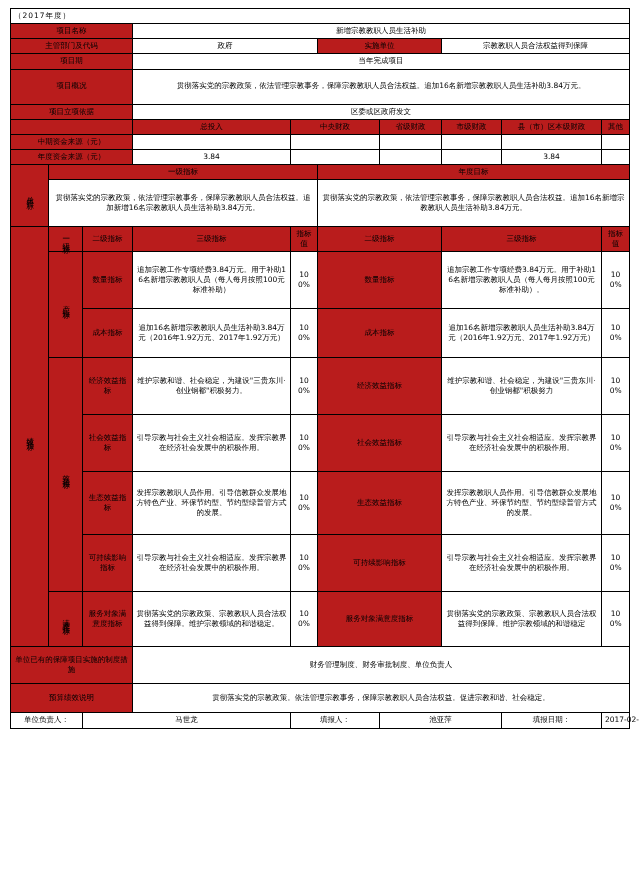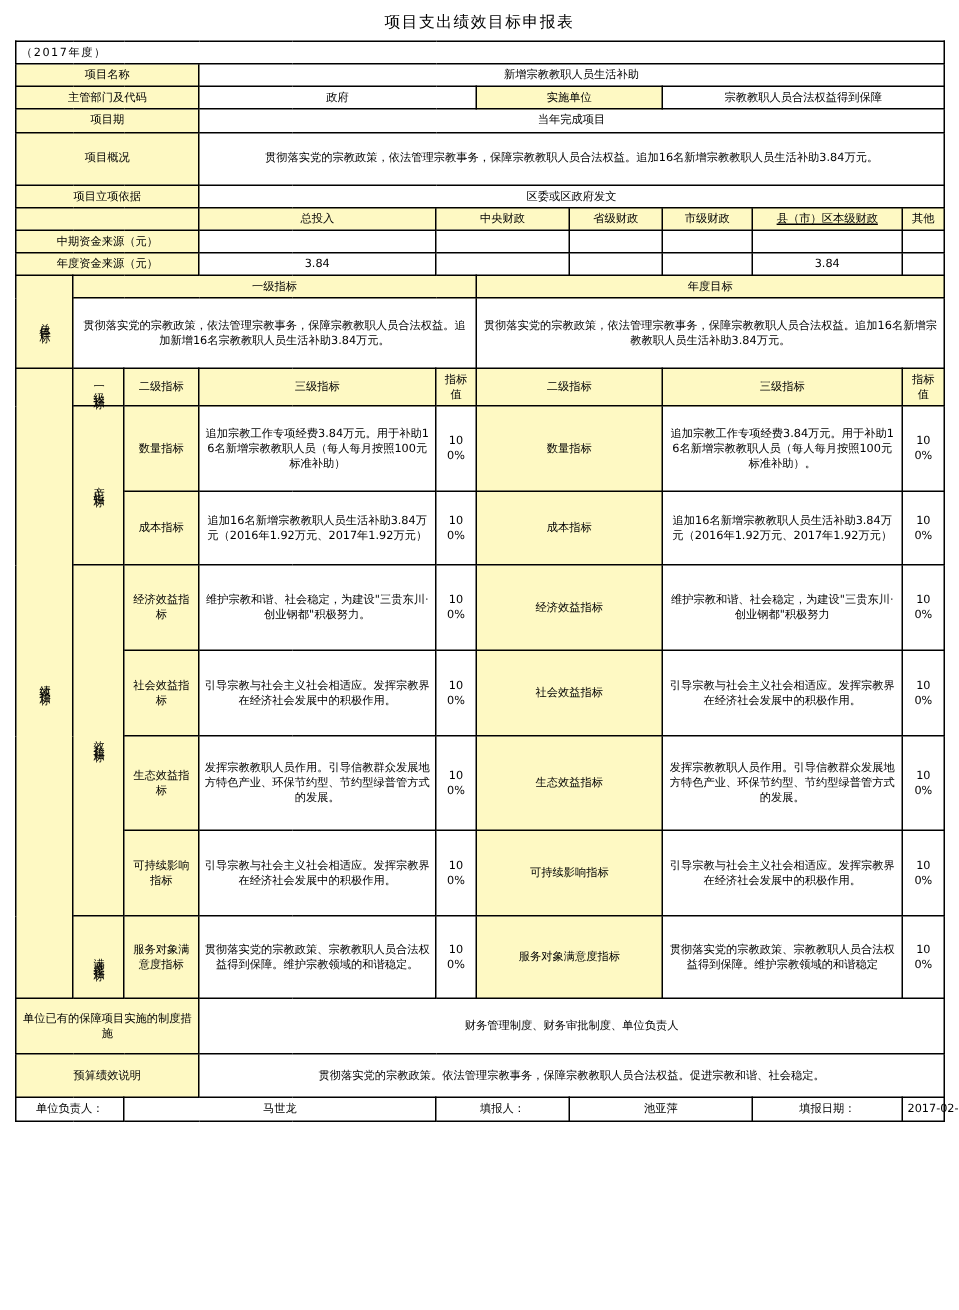--- a/index.html
+++ b/index.html
@@ -40,21 +40,21 @@
     font-size: 7.5px;
     word-break: break-all;
   }
   .c {
     text-align: center;
   }
   .l {
     text-align: center;
   }
   .shade {
-    background: #fef9c3;
+    background: #b91c1c;
   }
   .year-row td {
     text-align: left;
     font-size: 8.5px;
     letter-spacing: 1px;
     padding: 3px;
   }
   .vert {
     writing-mode: vertical-rl;
     text-orientation: upright;
@@ -64,29 +64,27 @@
     line-height: 1.1;
   }
   .tall {
     height: 34px;
   }
   .nowrap {
     white-space: nowrap;
   }
   .tiny {
     font-size: 7px;
-    text-decoration: underline;
   }
 </style>
 </head>
 <body>
 
 <div class="page">
 
-  <div class="doc-title">项目支出绩效目标申报表</div>
 
   <table class="main">
     <colgroup>
       <col style="width:38px">
       <col style="width:34px">
       <col style="width:50px">
       <col style="width:62px">
       <col style="width:96px">
       <col style="width:27px">
       <col style="width:62px">

